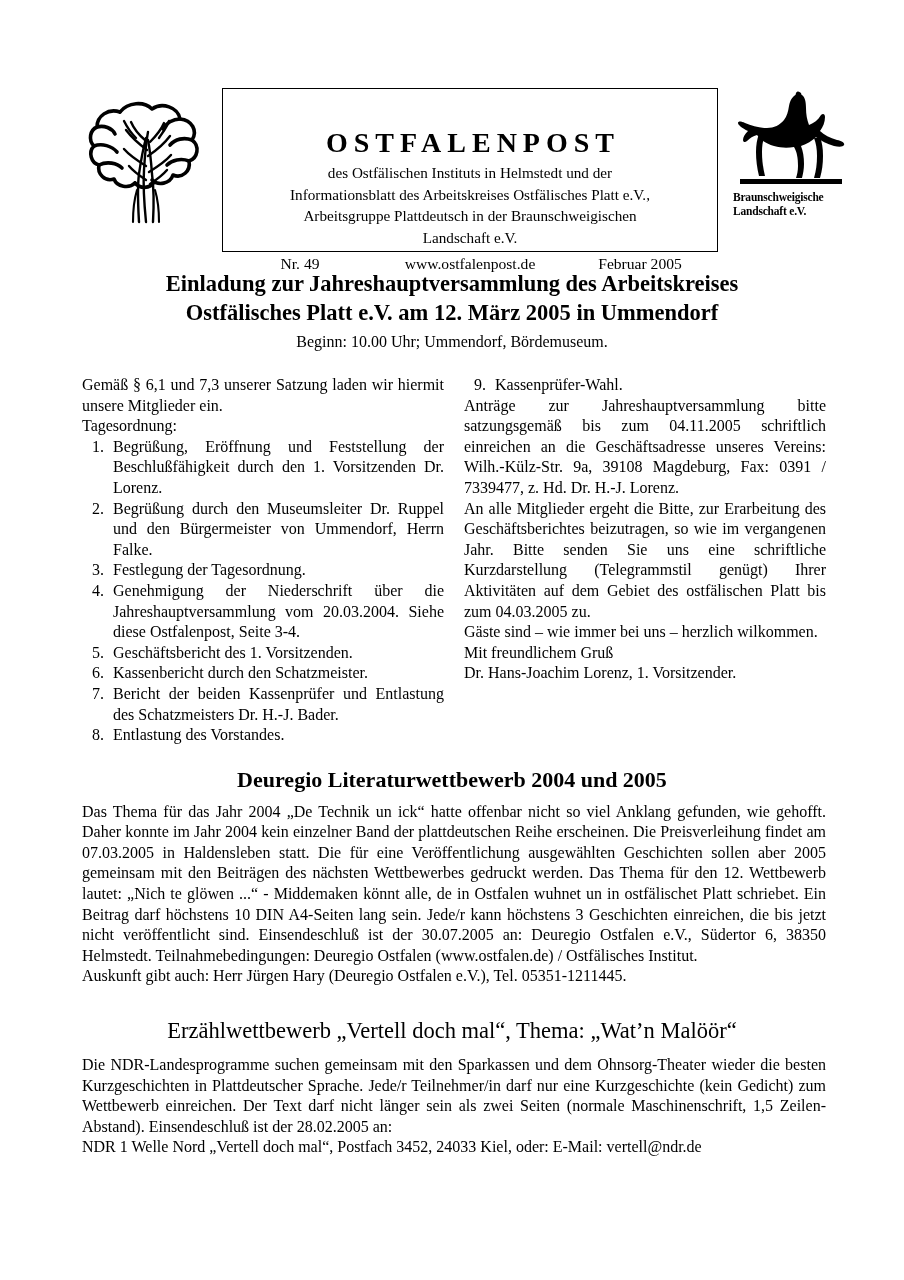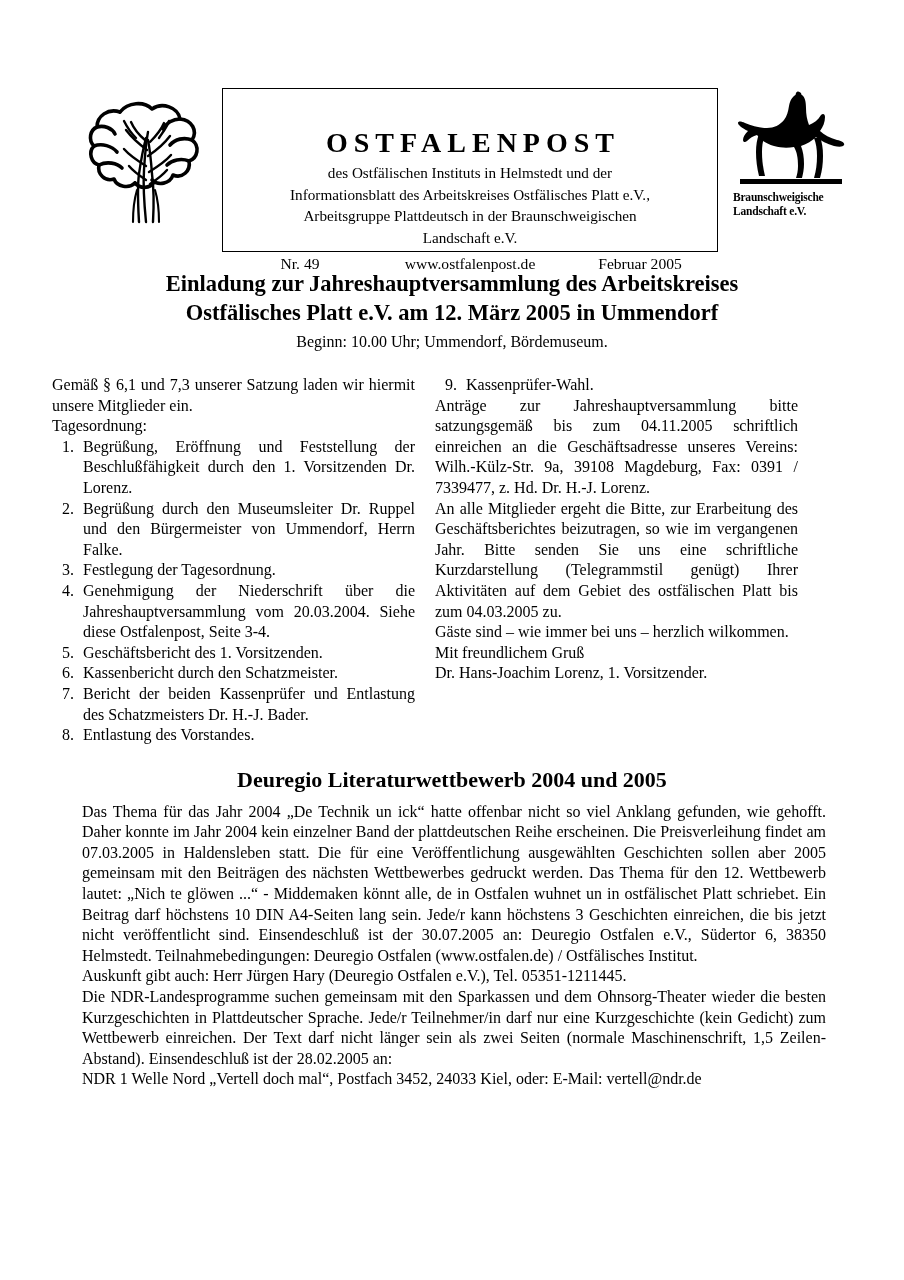--- a/index.html
+++ b/index.html
@@ -101,21 +101,21 @@
   .subheadline {
     text-align: center;
     font-size: 16px;
     line-height: 22px;
     margin-top: 4px;
   }
 
   
   .columns {
     display: flex;
-    margin: 22px 78px 0 52px;
+    margin: 22px 78px 0 82px;
     gap: 20px;
   }
   .col {
     width: 363px;
     font-size: 16px;
     line-height: 20.6px;
     text-align: justify;
   }
   .col p {
     margin: 0;
@@ -320,18 +320,19 @@
     </div>
 
   </div>
 
   <div class="sec-heading">Deuregio Literaturwettbewerb 2004 und 2005</div>
   <div class="body-block">
     <p>Das Thema für das Jahr 2004 „De Technik un ick“ hatte offenbar nicht so viel Anklang gefunden, wie gehofft. Daher konnte im Jahr 2004 kein einzelner Band der plattdeutschen Reihe erscheinen. Die Preisverleihung findet am 07.03.2005 in Haldensleben statt. Die für eine Veröffentlichung ausgewählten Geschichten sollen aber 2005 gemeinsam mit den Beiträgen des nächsten Wettbewerbes gedruckt werden. Das Thema für den 12. Wettbewerb lautet: „Nich te glöwen ...“ - Middemaken könnt alle, de in Ostfalen wuhnet un in ostfälischet Platt schriebet. Ein Beitrag darf höchstens 10 DIN A4-Seiten lang sein. Jede/r kann höchstens 3 Geschichten einreichen, die bis jetzt nicht veröffentlicht sind. Einsendeschluß ist der 30.07.2005 an: Deuregio Ostfalen e.V., Südertor 6, 38350 Helmstedt. Teilnahmebedingungen: Deuregio Ostfalen (www.ostfalen.de) / Ostfälisches Institut.</p>
     <p class="last">Auskunft gibt auch: Herr Jürgen Hary (Deuregio Ostfalen e.V.), Tel. 05351-1211445.</p>
   </div>
 
+  <div class="sec-heading-plain">Erzählwettbewerb „Vertell doch mal“, Thema: „Wat’n Malöör“</div>
   <div class="body-block">
     <p>Die NDR-Landesprogramme suchen gemeinsam mit den Sparkassen und dem Ohnsorg-Theater wieder die besten Kurzgeschichten in Plattdeutscher Sprache. Jede/r Teilnehmer/in darf nur eine Kurzgeschichte (kein Gedicht) zum Wettbewerb einreichen. Der Text darf nicht länger sein als zwei Seiten (normale Maschinenschrift, 1,5 Zeilen-Abstand). Einsendeschluß ist der 28.02.2005 an:</p>
     <p class="last">NDR 1 Welle Nord „Vertell doch mal“, Postfach 3452, 24033 Kiel, oder: E-Mail: vertell@ndr.de</p>
   </div>
 
 </div>
 
 </body></html>

